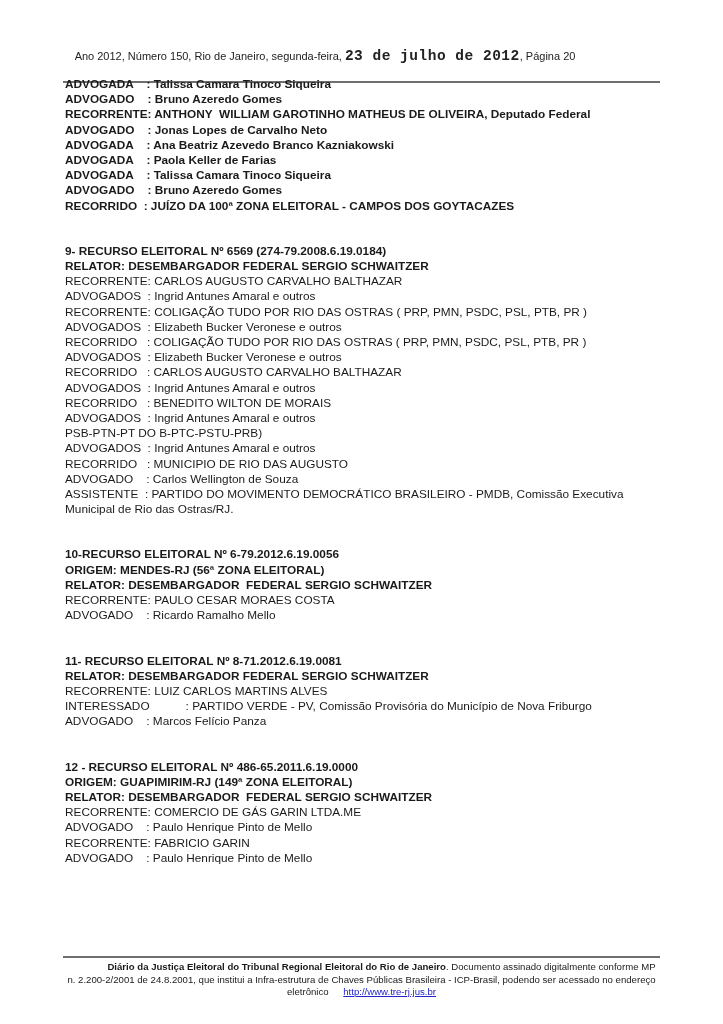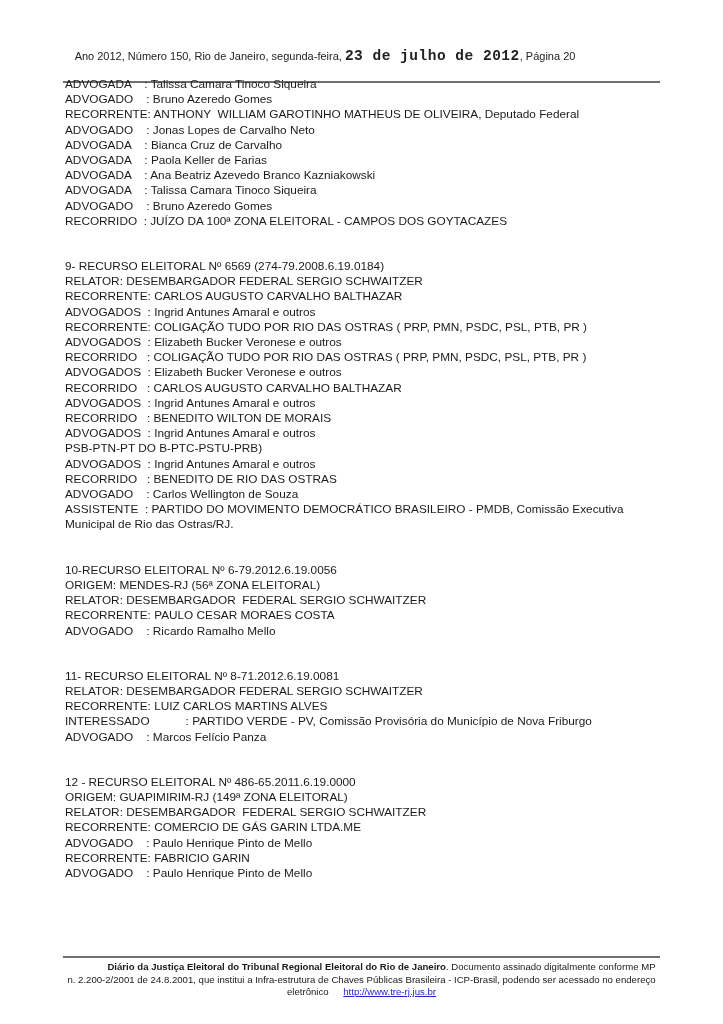--- a/index.html
+++ b/index.html
@@ -13,21 +13,21 @@
     font-size:11px;white-space:pre;color:#222;
   }
   .header .date{
     font-family:"Liberation Mono",monospace;font-weight:bold;font-size:14.5px;letter-spacing:0.5px;
   }
   .content{position:absolute;left:65px;top:77px;width:596px;}
   .block + .block{margin-top:30px;}
   .line{
     font-size:11.8px;line-height:15.2px;white-space:pre-wrap;color:#1a1a1a;
   }
-  .line.bold{font-weight:normal;}
+  .line.bold{font-weight:bold;}
   .footer{
     position:absolute;left:63px;right:63px;top:956px;
     border-top:2px solid #6f6f6f;padding-top:3px;
     font-size:9.6px;line-height:12.6px;text-align:center;color:#1a1a1a;
   }
   .footer .b{font-weight:bold;margin-left:40px;}
   .footer a{color:#2323cb;text-decoration:underline;cursor:pointer;padding-left:12px;}
 </style>
 </head>
 <body>
@@ -38,44 +38,43 @@
     <span>Ano 2012, Número 150, Rio de Janeiro, segunda-feira, </span><span class="date">23 de julho de 2012</span><span>, Página 20</span>
   </div>
 
   <div class="content">
     <section class="block">
 
     <div class="line bold">ADVOGADA    : Talissa Camara Tinoco Siqueira</div>
         <div class="line bold">ADVOGADO    : Bruno Azeredo Gomes</div>
         <div class="line bold">RECORRENTE: ANTHONY  WILLIAM GAROTINHO MATHEUS DE OLIVEIRA, Deputado Federal</div>
         <div class="line bold">ADVOGADO    : Jonas Lopes de Carvalho Neto</div>
-        <div class="line bold">ADVOGADA    : Bianca Cruz de Carvalho</div>
+        <div class="line bold">ADVOGADA    : Ana Beatriz Azevedo Branco Kazniakowski</div>
         <div class="line bold">ADVOGADA    : Paola Keller de Farias</div>
-        <div class="line bold">ADVOGADA    : Ana Beatriz Azevedo Branco Kazniakowski</div>
         <div class="line bold">ADVOGADA    : Talissa Camara Tinoco Siqueira</div>
         <div class="line bold">ADVOGADO    : Bruno Azeredo Gomes</div>
         <div class="line bold">RECORRIDO  : JUÍZO DA 100ª ZONA ELEITORAL - CAMPOS DOS GOYTACAZES</div>
       </section>
     <section class="block">
 
     <div class="line bold">9- RECURSO ELEITORAL Nº 6569 (274-79.2008.6.19.0184)</div>
         <div class="line bold">RELATOR: DESEMBARGADOR FEDERAL SERGIO SCHWAITZER</div>
         <div class="line">RECORRENTE: CARLOS AUGUSTO CARVALHO BALTHAZAR</div>
         <div class="line">ADVOGADOS  : Ingrid Antunes Amaral e outros</div>
         <div class="line">RECORRENTE: COLIGAÇÃO TUDO POR RIO DAS OSTRAS ( PRP, PMN, PSDC, PSL, PTB, PR )</div>
         <div class="line">ADVOGADOS  : Elizabeth Bucker Veronese e outros</div>
         <div class="line">RECORRIDO   : COLIGAÇÃO TUDO POR RIO DAS OSTRAS ( PRP, PMN, PSDC, PSL, PTB, PR )</div>
         <div class="line">ADVOGADOS  : Elizabeth Bucker Veronese e outros</div>
         <div class="line">RECORRIDO   : CARLOS AUGUSTO CARVALHO BALTHAZAR</div>
         <div class="line">ADVOGADOS  : Ingrid Antunes Amaral e outros</div>
         <div class="line">RECORRIDO   : BENEDITO WILTON DE MORAIS</div>
         <div class="line">ADVOGADOS  : Ingrid Antunes Amaral e outros</div>
         <div class="line">PSB-PTN-PT DO B-PTC-PSTU-PRB)</div>
         <div class="line">ADVOGADOS  : Ingrid Antunes Amaral e outros</div>
-        <div class="line">RECORRIDO   : BENEDITO DE RIO DAS OSTRAS</div>
+        <div class="line">RECORRIDO   : MUNICIPIO DE RIO DAS AUGUSTO</div>
         <div class="line">ADVOGADO    : Carlos Wellington de Souza</div>
         <div class="line">ASSISTENTE  : PARTIDO DO MOVIMENTO DEMOCRÁTICO BRASILEIRO - PMDB, Comissão Executiva</div>
         <div class="line">Municipal de Rio das Ostras/RJ.</div>
       </section>
     <section class="block">
 
     <div class="line bold">10-RECURSO ELEITORAL Nº 6-79.2012.6.19.0056</div>
         <div class="line bold">ORIGEM: MENDES-RJ (56ª ZONA ELEITORAL)</div>
         <div class="line bold">RELATOR: DESEMBARGADOR  FEDERAL SERGIO SCHWAITZER</div>
         <div class="line">RECORRENTE: PAULO CESAR MORAES COSTA</div>

